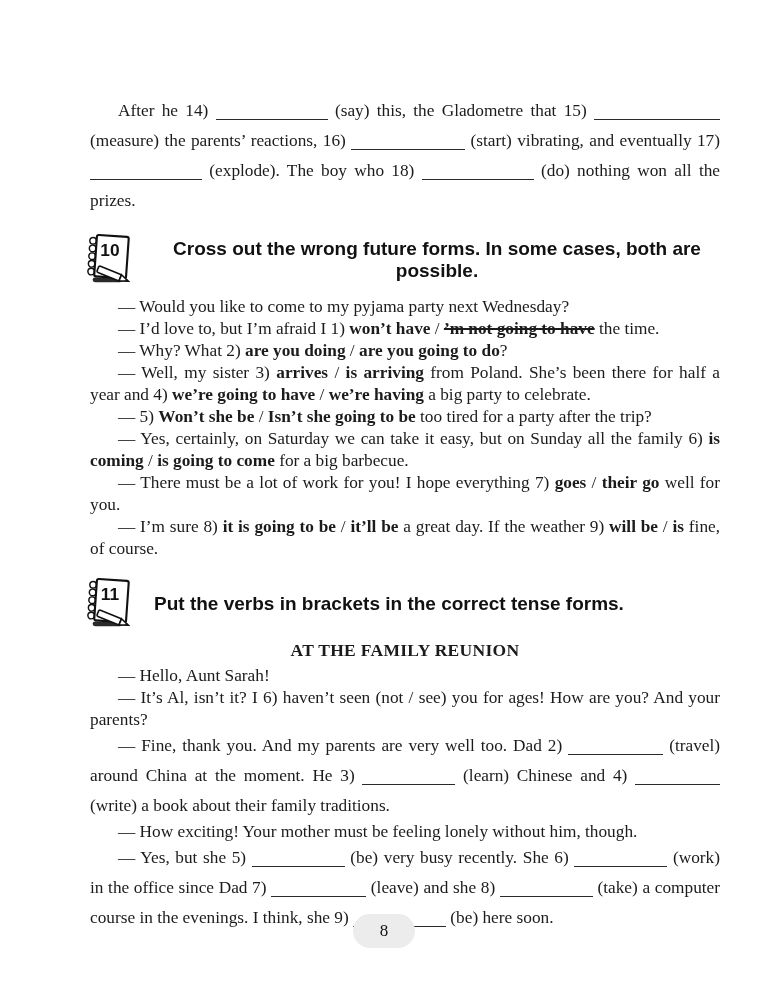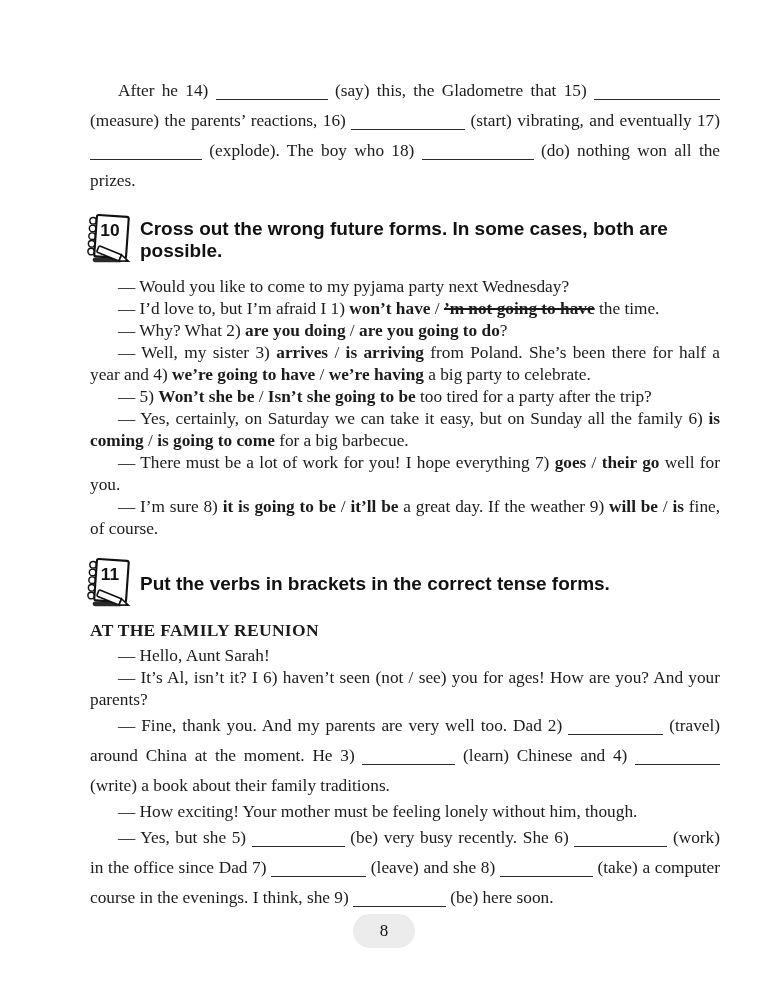--- a/index.html
+++ b/index.html
@@ -4,21 +4,21 @@
 <style>
   html,body { margin:0; padding:0; background:#ffffff; }
   .sheet {
     position:relative;
     width:768px; height:1000px;
     background:#ffffff;
     font-family:"Liberation Serif", serif;
     color:#1b1b1b;
     overflow:hidden;
   }
-  .content { position:absolute; left:90px; top:76px; width:630px; }
+  .content { position:absolute; left:90px; top:96px; width:630px; }
 
   .para {
     margin:0;
     text-indent:28px;
     text-align:justify;
     font-size:17.3px;
     line-height:22px;
   }
   .para.has-blanks { line-height:30px; }
   .b { font-weight:bold; }
@@ -26,32 +26,33 @@
   .s { text-decoration:line-through; text-decoration-thickness:2px; }
   .blank {
     display:inline-block;
     height:12px;
     border-bottom:1.4px solid #2a2a2a;
     vertical-align:-4px;
   }
 
   .exercise { margin-top:16px; }
   .ex-header {
-    display:flex; align-items:center; gap:2px;
+    display:flex; align-items:center; gap:16px;
     margin:0 0 8px -8px;
+    text-align:center;
   }
   .ex-icon { flex:0 0 auto; width:56px; height:56px; }
   .ex-title {
     font-family:"Liberation Sans", sans-serif;
     font-weight:bold;
     font-size:19px;
     margin:0; color:#111;
   }
   .story-heading {
-    text-align:left;
+    text-align:center;
     font-size:17.5px;
     font-weight:bold;
     margin:8px 0 4px 0;
     letter-spacing:0.3px;
   }
   .dialogue { margin-top:4px; }
 
   .page-number {
     position:absolute;
     left:50%; top:914px;

